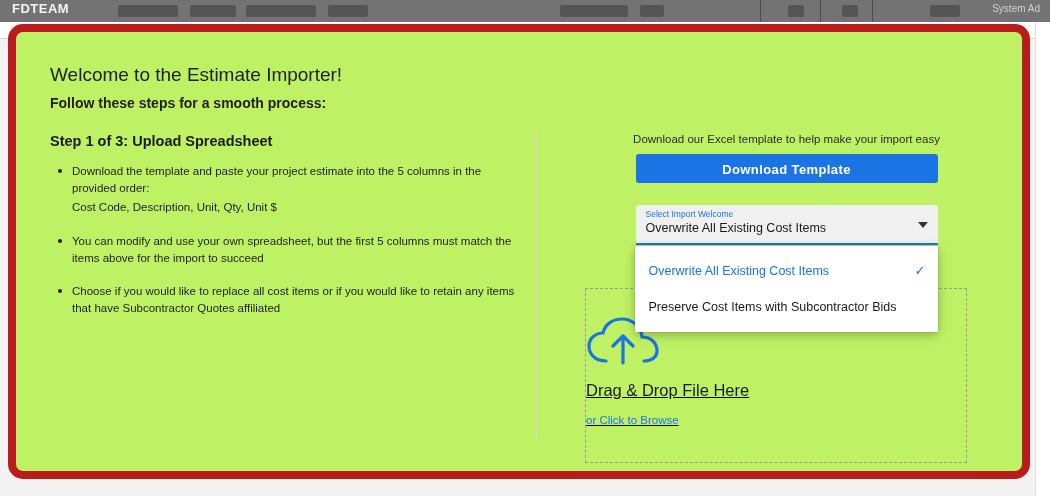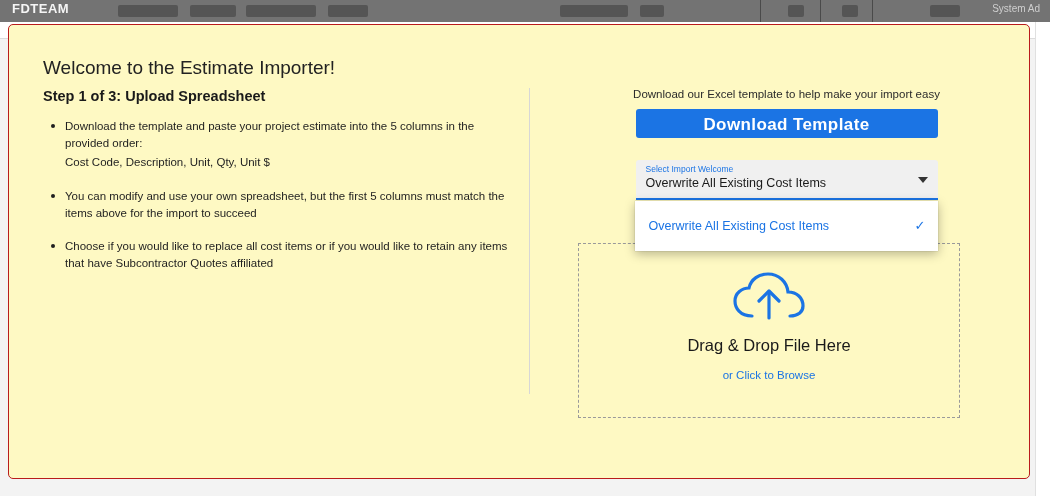--- a/index.html
+++ b/index.html
@@ -78,23 +78,23 @@
     border-left: 1px solid #e0e0e0;
   }
 
   
   .modal {
     position: absolute;
     left: 8px;
     top: 24px;
     width: 1022px;
     height: 455px;
-    background: #fef9c3;
-    border: 1px solid #b91c1c;
-    border-radius: 5px;
+    background: #bef264;
+    border: 8px solid #b91c1c;
+    border-radius: 15px;
     box-sizing: border-box;
     overflow: visible;
   }
 
   .modal-inner {
     position: absolute;
     inset: 0;
     padding: 32px 34px 0 34px;
     box-sizing: border-box;
   }
@@ -173,21 +173,21 @@
     margin: 0 0 9px 0;
   }
   .dl-button {
     display: block;
     width: 302px;
     margin: 0 auto;
     height: 29px;
     line-height: 29px;
     background: #1b74e4;
     color: #ffffff;
-    font-size: 17px;
+    font-size: 13px;
     font-weight: bold;
     text-align: center;
     letter-spacing: 0.4px;
     border: none;
     border-radius: 3px;
     cursor: pointer;
     font-family: "Liberation Sans", sans-serif;
   }
 
   .select-wrap {
@@ -264,21 +264,21 @@
 
   
   .dropzone {
     position: absolute;
     left: 48px;
     top: 155px;
     width: 382px;
     height: 175px;
     border: 1px dashed #9a9a9a;
     box-sizing: border-box;
-    text-align: center;
+    text-decoration: underline;
   }
   .dropzone-icon {
     margin-top: 28px;
   }
   .dropzone-title {
     font-size: 16.5px;
     color: #1a1a1a;
     margin-top: 8px;
   }
   .dropzone-link {
@@ -313,20 +313,21 @@
     <span class="subbar-chunk" style="left:96px;width:40px;"></span>
     <span class="subbar-chunk" style="left:880px;width:60px;"></span>
   </div>
   <div class="app-right-rail"></div>
 </div>
 
 <div class="modal">
   <div class="modal-inner">
 
     <h1 class="welcome-title">Welcome to the Estimate Importer!</h1>
+    <div class="welcome-sub">Follow these steps for a smooth process:</div>
 
     <div class="columns">
 
       <div class="col-left">
         <div class="step-title">Step 1 of 3: Upload Spreadsheet</div>
         <ul class="bullets">
           <li>
             <span>Download the template and paste your project estimate into the 5 columns in the provided order:</span>
             <span class="bullet-strong">Cost Code, Description, Unit, Qty, Unit $</span>
           </li>
@@ -348,20 +349,23 @@
             <span class="select-label">Select Import Welcome</span>
             <span class="select-value">Overwrite All Existing Cost Items</span>
             <span class="select-arrow"></span>
           </div>
 
           <div class="dropdown">
             <div class="dropdown-item selected">
               <span>Overwrite All Existing Cost Items</span>
               <span class="dropdown-check">✓</span>
             </div>
+            <div class="dropdown-item">
+              <span>Preserve Cost Items with Subcontractor Bids</span>
+            </div>
           </div>
         </div>
 
         <div class="dropzone">
           <div class="dropzone-icon">
             <svg width="74" height="52" viewBox="0 0 74 52" xmlns="http://www.w3.org/2000/svg">
               <path d="M20 44 C8 44 3 36 3 29 C3 21 10 16 17 16 C19 7 27 2 36 2 C47 2 55 10 56 20 C65 20 71 26 71 34 C71 40 66 44 58 44" fill="none" stroke="#1b74e4" stroke-width="3.2" stroke-linecap="round"></path>
               <path d="M37 46 L37 20" fill="none" stroke="#1b74e4" stroke-width="3.2" stroke-linecap="round"></path>
               <path d="M27 29 L37 19 L47 29" fill="none" stroke="#1b74e4" stroke-width="3.2" stroke-linecap="round" stroke-linejoin="round"></path>
             </svg>

